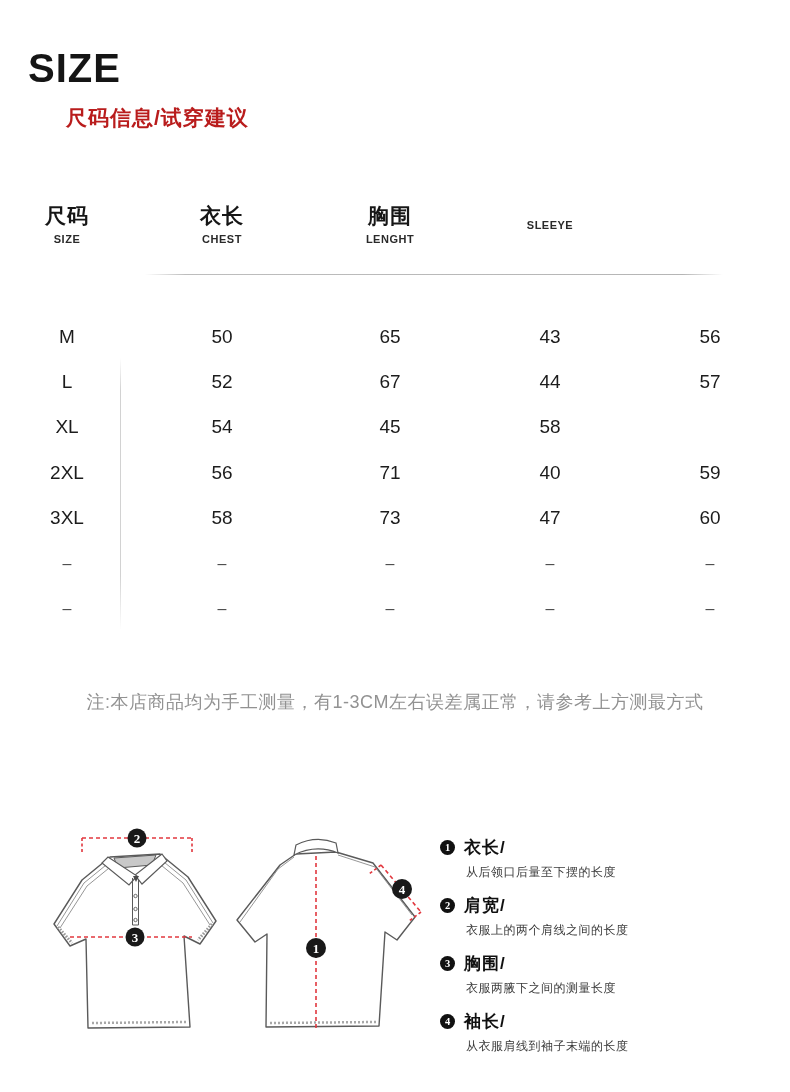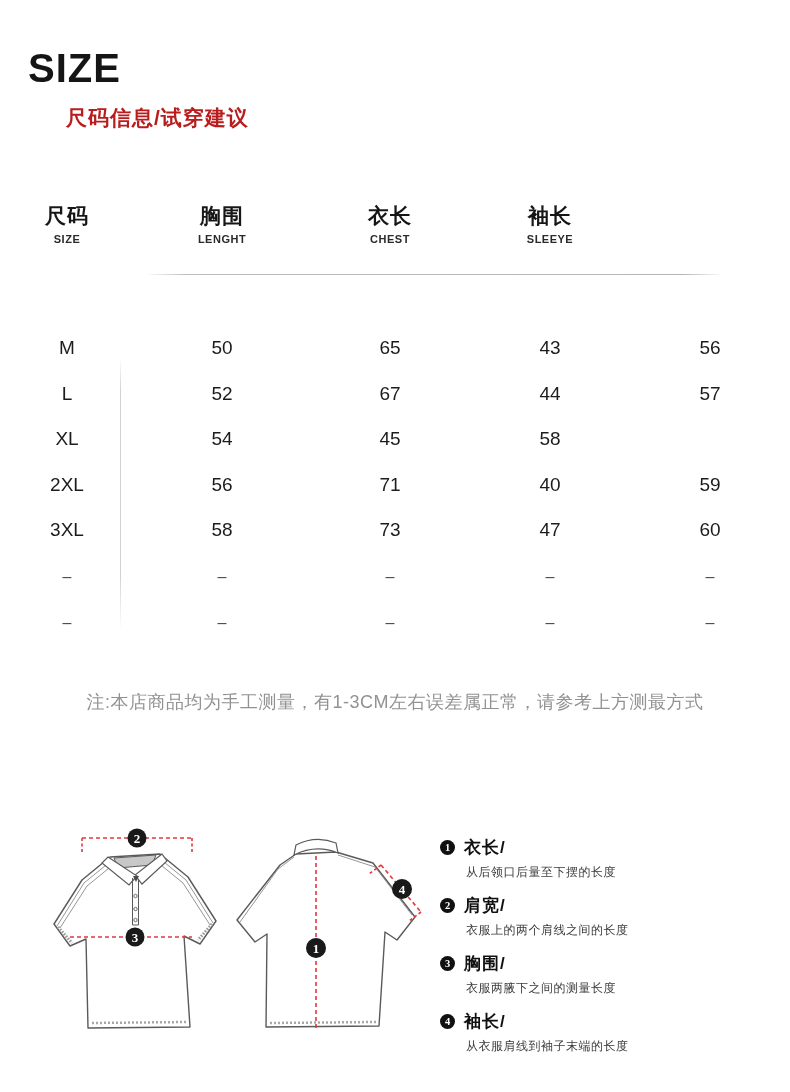--- a/index.html
+++ b/index.html
@@ -9,21 +9,21 @@
   }
   
   .page-title{
     position:absolute;left:28px;top:46px;
     font-size:40px;font-weight:900;letter-spacing:1px;color:#151515;
   }
   .page-subtitle{
     position:absolute;left:34px;top:104px;
     font-size:21px;font-weight:700;color:#b91c1c;letter-spacing:1px;margin-left:32px;
   }
-  .trow{display:flex;align-items:flex-end;}
+  .trow{display:flex;align-items:center;}
   .trow > *:nth-child(1){width:134px;}
   .trow > *:nth-child(2){width:176px;}
   .trow > *:nth-child(3){width:160px;}
   .trow > *:nth-child(4){width:160px;}
   .trow > *:nth-child(5){width:160px;}
   .thead{position:absolute;top:202px;left:0;width:790px;}
   .thcell{text-align:center;}
   .th-zh{font-size:21px;font-weight:700;color:#161616;letter-spacing:1px;}
   .th-en{font-size:11px;font-weight:700;color:#2a2a2a;letter-spacing:.5px;margin-top:3px;}
   .header-rule{
@@ -67,29 +67,28 @@
 
   <div class="page-title">SIZE</div>
   <div class="page-subtitle">尺码信息/试穿建议</div>
 
   <div class="thead trow">
     <div class="thcell">
       <div class="th-zh">尺码</div>
       <div class="th-en">SIZE</div>
     </div>
     <div class="thcell">
+      <div class="th-zh">衣长</div>
+      <div class="th-en">CHEST</div>
+    </div>
+    <div class="thcell">
       <div class="th-zh">胸围</div>
       <div class="th-en">LENGHT</div>
     </div>
     <div class="thcell">
-      <div class="th-zh">衣长</div>
-      <div class="th-en">CHEST</div>
-    </div>
-    <div class="thcell">
-      <div class="th-zh">袖长</div>
       <div class="th-en">SLEEYE</div>
     </div>
   </div>
 
   <div class="header-rule"></div>
   <div class="col-divider"></div>
 
   <div class="tbody">
     <div class="trow">
       <span class="tcell">M</span>

